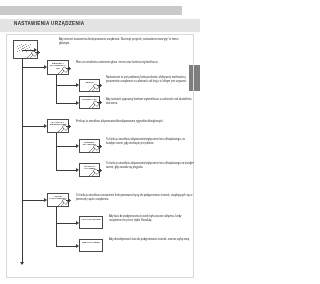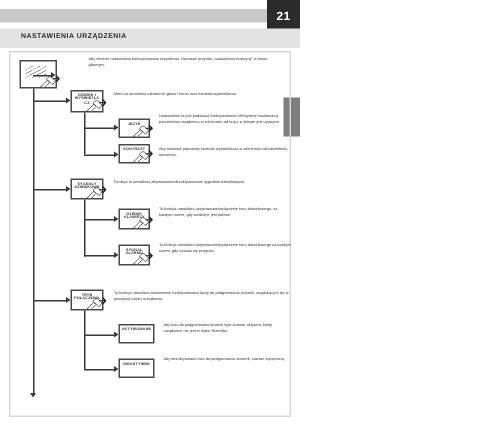--- a/index.html
+++ b/index.html
@@ -118,21 +118,20 @@
     color:#2e2e2e;
     letter-spacing:0.02px;
   }
 </style>
 </head>
 <body>
 
 <div class="page">
 
   <div class="topbar"></div>
-  <div class="page-num">21</div>
   <div class="titleband"></div>
   <div class="title">NASTAWIENIA URZĄDZENIA</div>
 
   <div class="edge-tab"></div>
 
   <div class="frame"></div>
 
   <div class="trunk"></div>
   <div class="trunk-arrow"></div>
 

